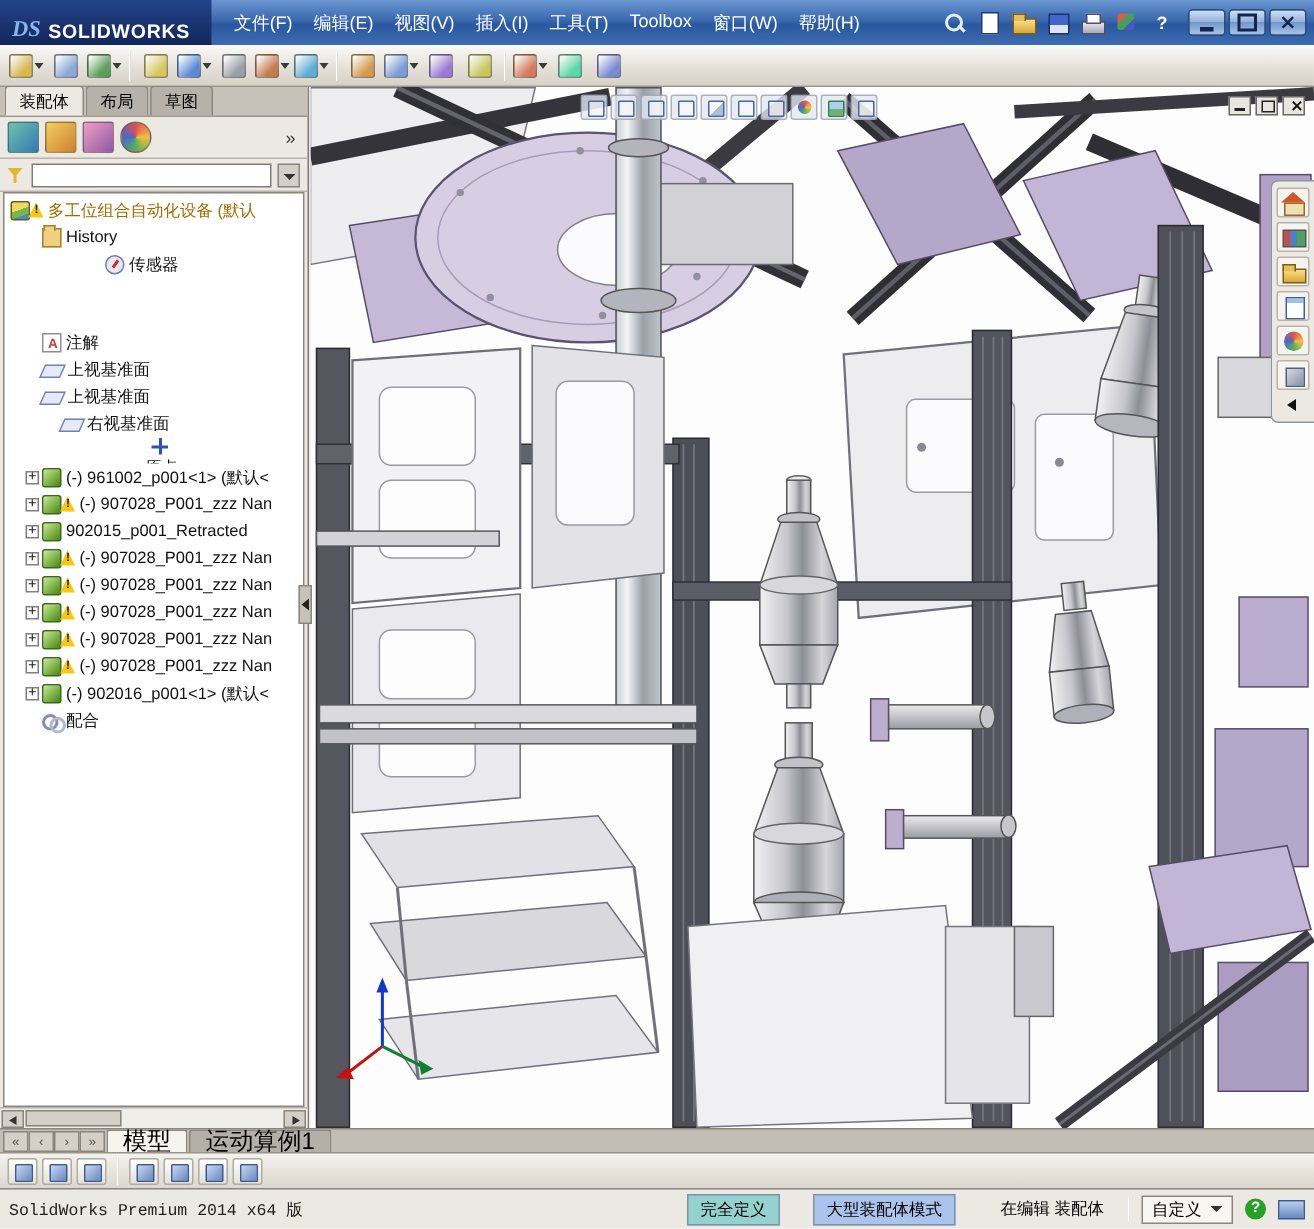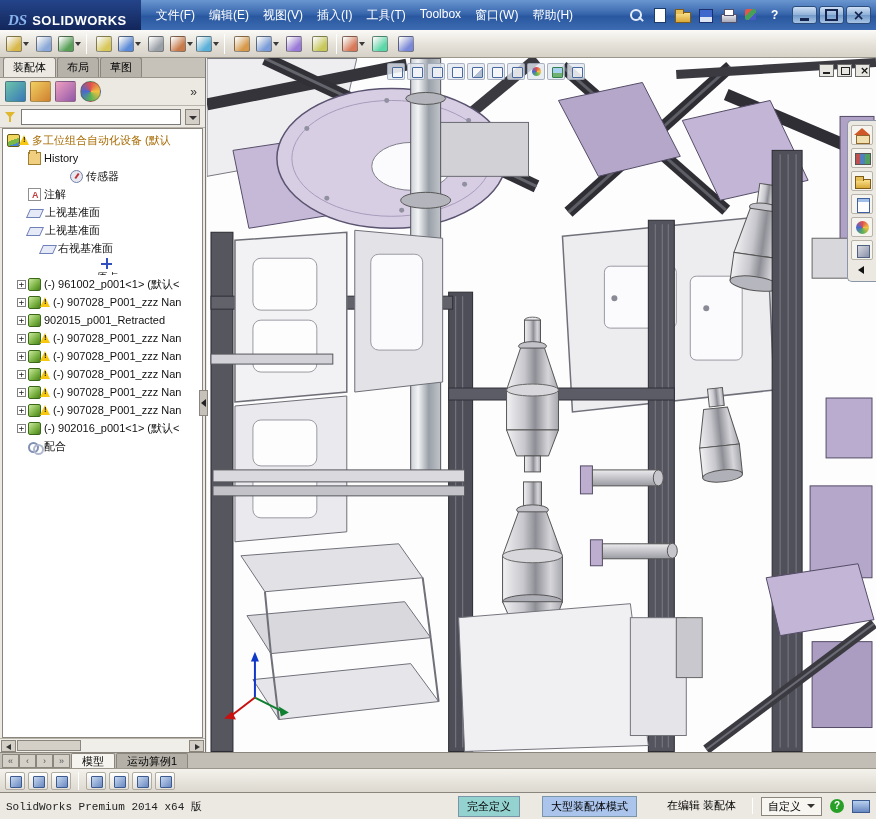--- a/index.html
+++ b/index.html
@@ -119,21 +119,21 @@
   [data-name="file-explorer-icon"]::after{content:"";position:absolute;left:3px;top:4px;width:7px;height:4px;background:#e8c05a;border:1px solid #7c5c18;border-bottom:none}
   [data-name="view-palette-icon"]::before{content:"";position:absolute;left:5px;top:3px;width:11px;height:13px;background:#fff;border:1px solid #4060a0;box-shadow:inset 0 3px 0 #a0c0e8}
   [data-name="appearances-icon"]::before{content:"";position:absolute;left:4px;top:3px;width:13px;height:13px;border-radius:50%;background:conic-gradient(#e05050,#f0c040,#58b058,#4868d0,#e05050)}
   [data-name="custom-properties-icon"]::before{content:"";position:absolute;left:5px;top:4px;width:11px;height:11px;background:linear-gradient(135deg,#d8d8e0,#8890a8);border:1px solid #506080}
   .tp-collapse{width:16px;height:14px;position:relative;background:none;border:none}
   .tp-collapse::before{content:"";position:absolute;left:4px;top:3px;border-top:4px solid transparent;border-bottom:4px solid transparent;border-right:6px solid #111}
 
   
   .bottomtabs{position:absolute;left:0;top:752px;width:876px;height:16px;background:#c2beb6;display:flex;align-items:flex-end;border-top:1px solid #8a867e;padding-left:2px}
   .nav{width:17px;height:14px;font-size:9px;color:#555;background:#d4d0c8;border:1px solid #8a867e;display:flex;align-items:center;justify-content:center}
-  .btab{font-size:11px;height:15px;padding:0 10px;display:flex;align-items:center;background:#b4b0a8;border:1px solid #8a867e;border-bottom:none;margin-left:1px;border-radius:2px 2px 0 0;white-space:nowrap}
+  .btab{font-size:16px;height:15px;padding:0 10px;display:flex;align-items:center;background:#b4b0a8;border:1px solid #8a867e;border-bottom:none;margin-left:1px;border-radius:2px 2px 0 0;white-space:nowrap}
   .btab.active{background:#f6f4ee}
   .motionbar{position:absolute;left:0;top:768px;width:876px;height:24px;display:flex;align-items:center;gap:3px;padding:0 5px;
     background:linear-gradient(#f4f2ec,#dcd8cf);border-top:1px solid #9a968c}
   .mi{width:20px;height:18px;border:1px solid #b0aca2;background:linear-gradient(#fff,#e4e0d8);position:relative;border-radius:2px}
   .mi::before{content:"";position:absolute;left:4px;top:3px;width:10px;height:10px;background:linear-gradient(135deg,#c8d8f0,#6888c0);border:1px solid #3a5a90;border-radius:1px}
   .msep{width:1px;height:18px;background:#9a968e;border-right:1px solid #fff;margin:0 4px}
 
   
   .statusbar{position:absolute;left:0;top:792px;width:876px;height:27px;background:#ece9e2;border-top:1px solid #8a867e;
     display:flex;align-items:center;font-size:11px;padding:0 6px;gap:8px}
@@ -266,21 +266,21 @@
         <span class="t-label" data-name="tree-item-label" style="color: rgb(168, 106, 0);">多工位组合自动化设备 (默认</span>
       </div>
       <div class="tree-row" data-name="tree-item" style="padding-left: 25px;">
         <span class="t-ico t-history" data-name="history-icon"></span>
         <span class="t-label" data-name="tree-item-label">History</span>
       </div>
       <div class="tree-row" data-name="tree-item" style="padding-left: 25px; margin-left: 42px;">
         <span class="t-ico t-sensors" data-name="sensors-icon"></span>
         <span class="t-label" data-name="tree-item-label">传感器</span>
       </div>
-      <div class="tree-row" data-name="tree-item" style="padding-left: 25px;">
+      <div class="tree-row" data-name="tree-item" style="padding-left: 25px; margin-top: 34px;">
         <span class="t-ico t-annotations" data-name="annotations-icon"></span>
         <span class="t-label" data-name="tree-item-label">注解</span>
       </div>
       <div class="tree-row" data-name="tree-item" style="padding-left: 25px;">
         <span class="t-ico t-plane" data-name="plane-icon"></span>
         <span class="t-label" data-name="tree-item-label">上视基准面</span>
       </div>
       <div class="tree-row" data-name="tree-item" style="padding-left: 25px;">
         <span class="t-ico t-plane" data-name="plane-icon"></span>
         <span class="t-label" data-name="tree-item-label">上视基准面</span>

